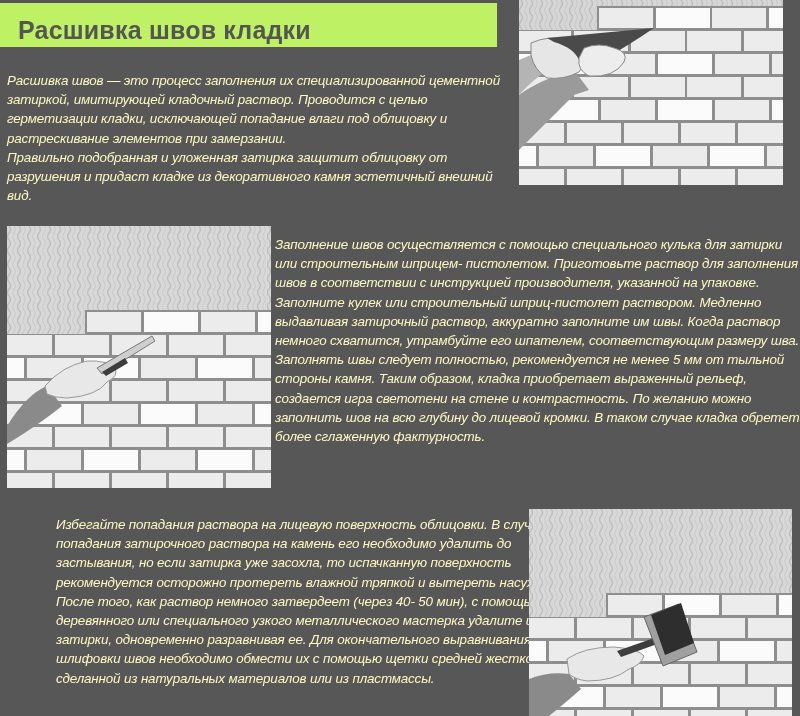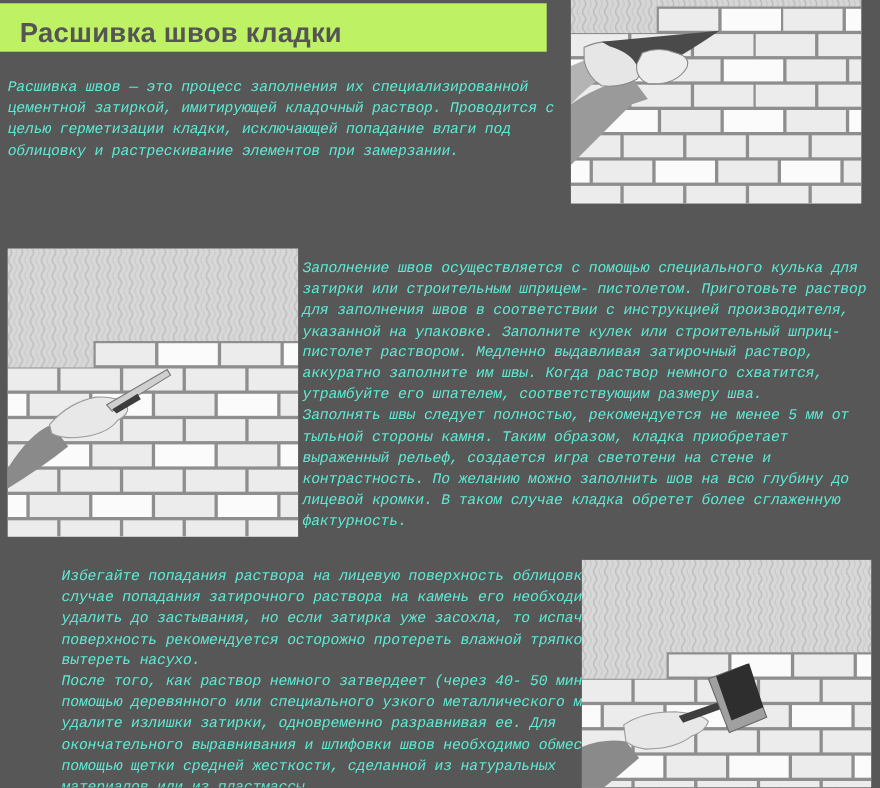--- a/index.html
+++ b/index.html
@@ -28,22 +28,22 @@
     top: 13px;
     font-family: "Liberation Sans", sans-serif;
     font-weight: bold;
     font-size: 25px;
     color: #555555;
     letter-spacing: 0.2px;
     white-space: nowrap;
   }
   .para {
     position: absolute;
-    color: #5eead4;
-    font-family: Liberation Mono, monospace;
+    color: #fef9c3;
+    font-family: Liberation Sans, sans-serif;
     font-style: italic;
     font-size: 13.4px;
     line-height: 19.2px;
     letter-spacing: -0.15px;
     margin: 0;
   }
   .para p {
     margin: 0;
   }
   .p1 { left: 7px; top: 71px; width: 510px; }
@@ -62,20 +62,21 @@
 </style>
 </head>
 <body>
 
 <div class="title-box">
   <div class="title-text">Расшивка швов кладки</div>
 </div>
 
 <div class="para p1">
   <p>Расшивка швов — это процесс заполнения их специализированной цементной затиркой, имитирующей кладочный раствор. Проводится с целью герметизации кладки, исключающей попадание влаги под облицовку и растрескивание элементов при замерзании.</p>
+  <p>Правильно подобранная и уложенная затирка защитит облицовку от разрушения и придаст кладке из декоративного камня эстетичный внешний вид.</p>
 </div>
 
 <div class="pic pic1">
   <svg width="264" height="185" viewBox="0 0 264 185">
     <defs>
       <pattern id="waves1" width="10" height="14" patternUnits="userSpaceOnUse">
         <rect width="10" height="14" fill="#d6d6d6"></rect>
         <path d="M2 0 Q5 3.5 2 7 Q-1 10.5 2 14" stroke="#bdbdbd" stroke-width="1.4" fill="none"></path>
         <path d="M7 0 Q10 3.5 7 7 Q4 10.5 7 14" stroke="#c6c6c6" stroke-width="1" fill="none"></path>
       </pattern>

